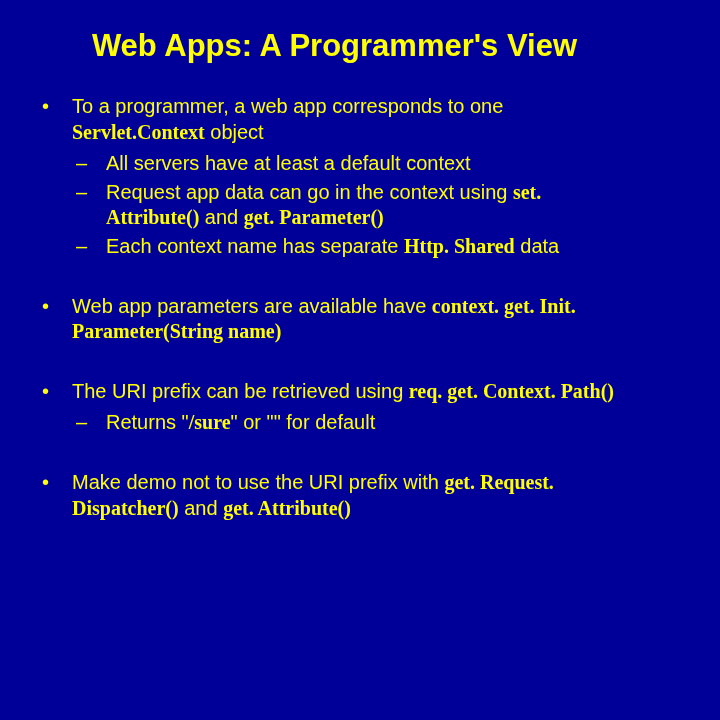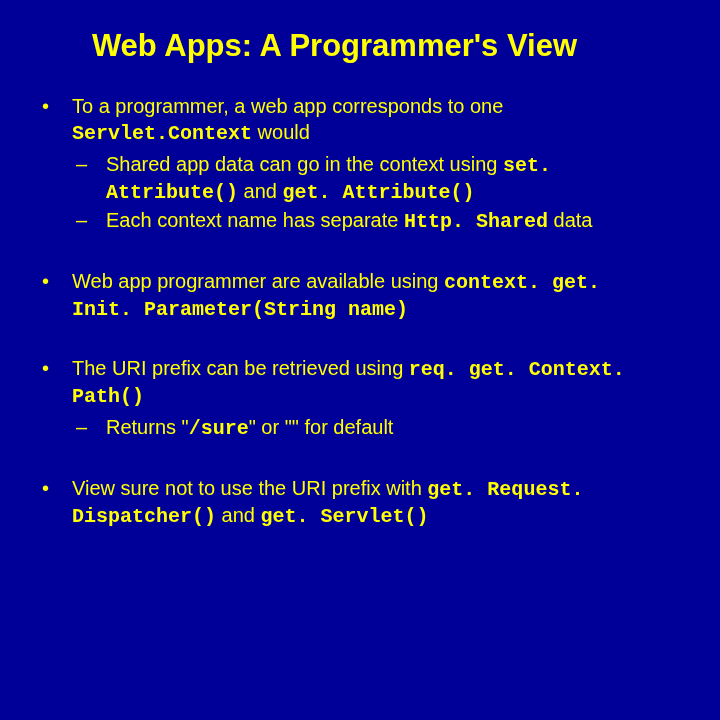--- a/index.html
+++ b/index.html
@@ -54,49 +54,50 @@
     margin-top: 3px;
   }
   ul.sub > li::before {
     content: "–";
     position: absolute;
     left: 4px;
     top: 0;
     font-size: 20px;
   }
   .code {
-    font-family: Liberation Mono, monospace;
+    font-family: Liberation Serif, serif;
     font-weight: bold;
   }
 </style>
 </head>
 <body>
 
 <div class="slide">
   <div class="title">Web Apps: A Programmer's View</div>
 
   <ul class="top">
 
     <li>
-      <span>To a programmer, a web app corresponds to one </span><span class="code">Servlet.Context</span><span> would</span>
+      <span>To a programmer, a web app corresponds to one </span><span class="code">Servlet.Context</span><span> object</span>
       <ul class="sub">
-        <li><span>Shared app data can go in the context using </span><span class="code">set. Attribute()</span><span> and </span><span class="code">get. Attribute()</span></li>
+        <li><span>All servers have at least a default context</span></li>
+        <li><span>Request app data can go in the context using </span><span class="code">set. Attribute()</span><span> and </span><span class="code">get. Parameter()</span></li>
         <li><span>Each context name has separate </span><span class="code">Http. Shared</span><span> data</span></li>
       </ul>
     </li>
 
     <li>
-      <span>Web app programmer are available using </span><span class="code">context. get. Init. Parameter(String name)</span>
+      <span>Web app parameters are available have </span><span class="code">context. get. Init. Parameter(String name)</span>
     </li>
 
     <li>
       <span>The URI prefix can be retrieved using </span><span class="code">req. get. Context. Path()</span>
       <ul class="sub">
         <li><span>Returns "</span><span class="code">/sure</span><span>" or "" for default</span></li>
       </ul>
     </li>
 
     <li>
-      <span>View sure not to use the URI prefix with </span><span class="code">get. Request. Dispatcher()</span><span> and </span><span class="code">get. Servlet()</span>
+      <span>Make demo not to use the URI prefix with </span><span class="code">get. Request. Dispatcher()</span><span> and </span><span class="code">get. Attribute()</span>
     </li>
 
   </ul>
 </div>
 
 </body></html>

